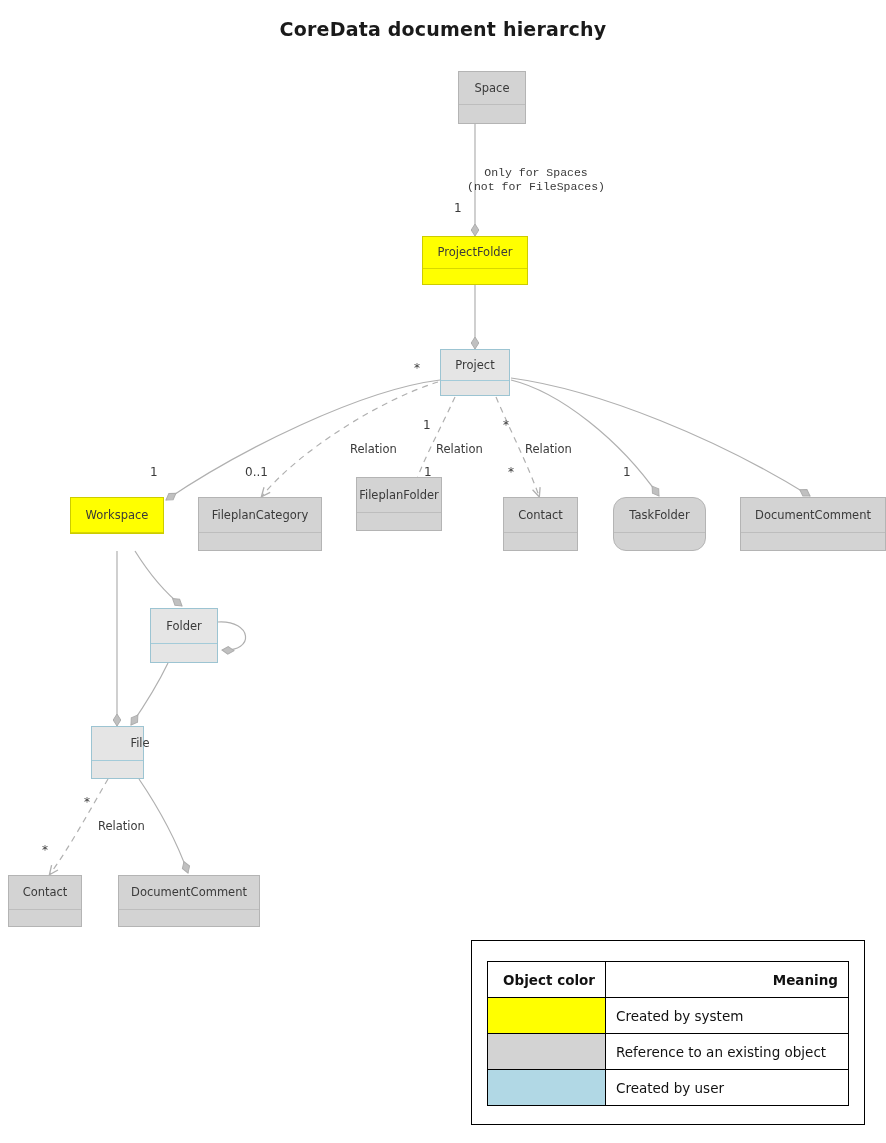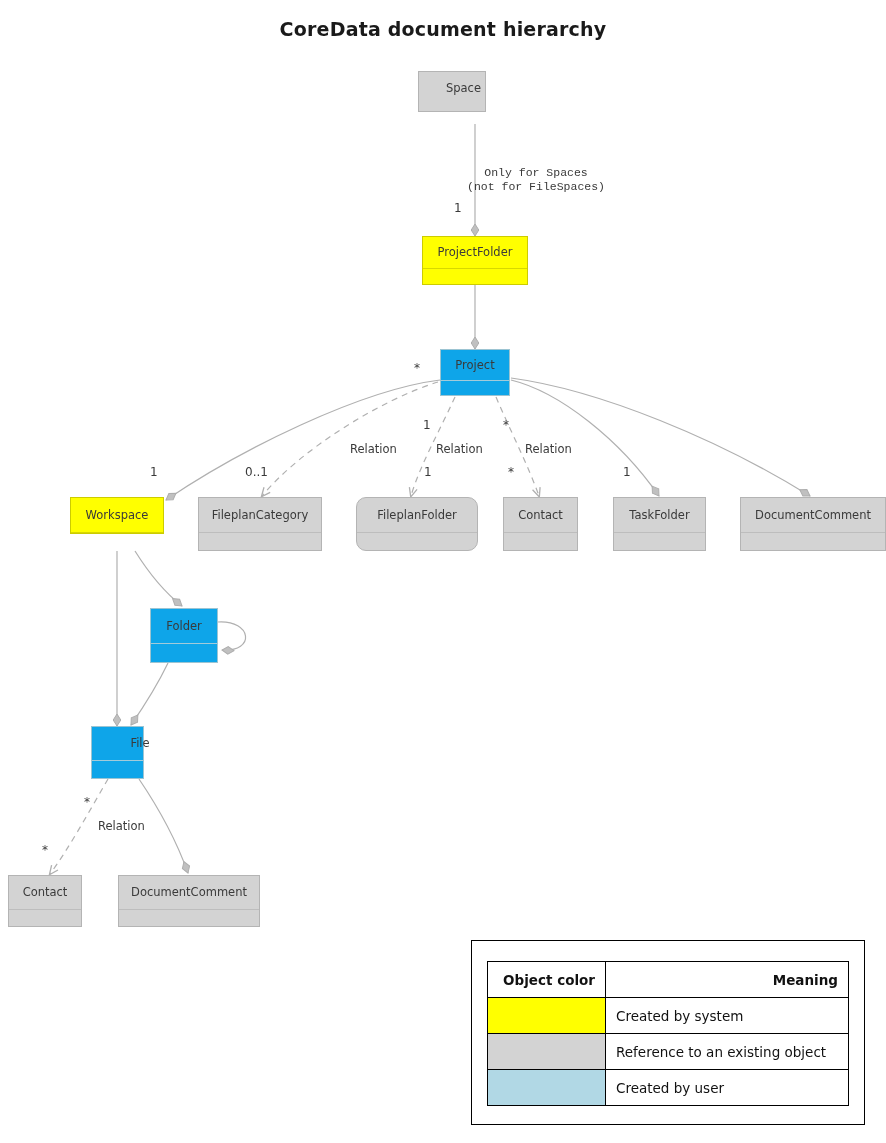--- a/index.html
+++ b/index.html
@@ -12,21 +12,21 @@
   }
 
   
   .node{position:absolute;box-sizing:border-box;border:1px solid #9a9a9a;
         display:flex;flex-direction:column;}
   .node .title{flex:0 0 auto;display:flex;align-items:center;justify-content:center;
         font-size:11.5px;line-height:1.1;text-align:center;padding:0 4px;color:#3a3a3a;}
   .node .compartment{flex:1 1 auto;border-top:1px solid #c9c9c9;}
   .node.sys{background:#ffff00;border-color:#cccc00;}
   .node.sys .compartment{border-top-color:#d8d800;}
-  .node.usr{background:#0ea5e9;border-color:#9cc4d2;}
+  .node.usr{background:#e5e5e5;border-color:#9cc4d2;}
   .node.usr .compartment{border-top-color:#a3cbd9;}
   .node.ref{background:#d3d3d3;border-color:#b4b4b4;}
   .node.ref .compartment{border-top-color:#bdbdbd;}
 
   
   #edges{position:absolute;left:0;top:0;width:886px;height:1143px;}
 
   
   .elabel{position:absolute;font-size:11.5px;color:#3a3a3a;white-space:nowrap;}
   .mult{position:absolute;font-size:12px;color:#3a3a3a;white-space:nowrap;}
@@ -87,49 +87,49 @@
 
     <path d="M168,663 C155,690 140,712 131,725" marker-end="url(#diamond)"></path>
 
     <path d="M108,779 C90,810 68,850 50,874" stroke-dasharray="6,5" marker-end="url(#openArrow)"></path>
 
     <path d="M139,779 C160,810 178,845 188,873" marker-end="url(#diamond)"></path>
   </g>
 </svg>
 
 <div id="nodes">
-    <div class="node ref" style="left: 418px; top: 71px; width: 68px; height: 41px; align-items: flex-end;">
+    <div class="node ref" style="left: 458px; top: 71px; width: 68px; height: 53px;">
       <div class="title" style="height: 32px;">Space</div>
       <div class="compartment"></div>
     </div>
     <div class="node sys" style="left: 422px; top: 236px; width: 106px; height: 49px;">
       <div class="title" style="height: 31px;">ProjectFolder</div>
       <div class="compartment"></div>
     </div>
     <div class="node usr" style="left: 440px; top: 349px; width: 70px; height: 47px;">
       <div class="title" style="height: 30px;">Project</div>
       <div class="compartment"></div>
     </div>
     <div class="node sys" style="left: 70px; top: 497px; width: 94px; height: 37px;">
       <div class="title" style="height: 34px;">Workspace</div>
       <div class="compartment"></div>
     </div>
     <div class="node ref" style="left: 198px; top: 497px; width: 124px; height: 54px;">
       <div class="title" style="height: 34px;">FileplanCategory</div>
       <div class="compartment"></div>
     </div>
-    <div class="node ref" style="left: 356px; top: 497px; width: 122px; height: 54px; border-radius: 10px;">
+    <div class="node ref" style="left: 356px; top: 477px; width: 86px; height: 54px;">
       <div class="title" style="height: 34px;">FileplanFolder</div>
       <div class="compartment"></div>
     </div>
     <div class="node ref" style="left: 503px; top: 497px; width: 75px; height: 54px;">
       <div class="title" style="height: 34px;">Contact</div>
       <div class="compartment"></div>
     </div>
-    <div class="node ref" style="left: 613px; top: 497px; width: 93px; height: 54px;">
+    <div class="node ref" style="left: 613px; top: 497px; width: 93px; height: 54px; border-radius: 13px;">
       <div class="title" style="height: 34px;">TaskFolder</div>
       <div class="compartment"></div>
     </div>
     <div class="node ref" style="left: 740px; top: 497px; width: 146px; height: 54px;">
       <div class="title" style="height: 34px;">DocumentComment</div>
       <div class="compartment"></div>
     </div>
     <div class="node usr" style="left: 150px; top: 608px; width: 68px; height: 55px;">
       <div class="title" style="height: 34px;">Folder</div>
       <div class="compartment"></div>

